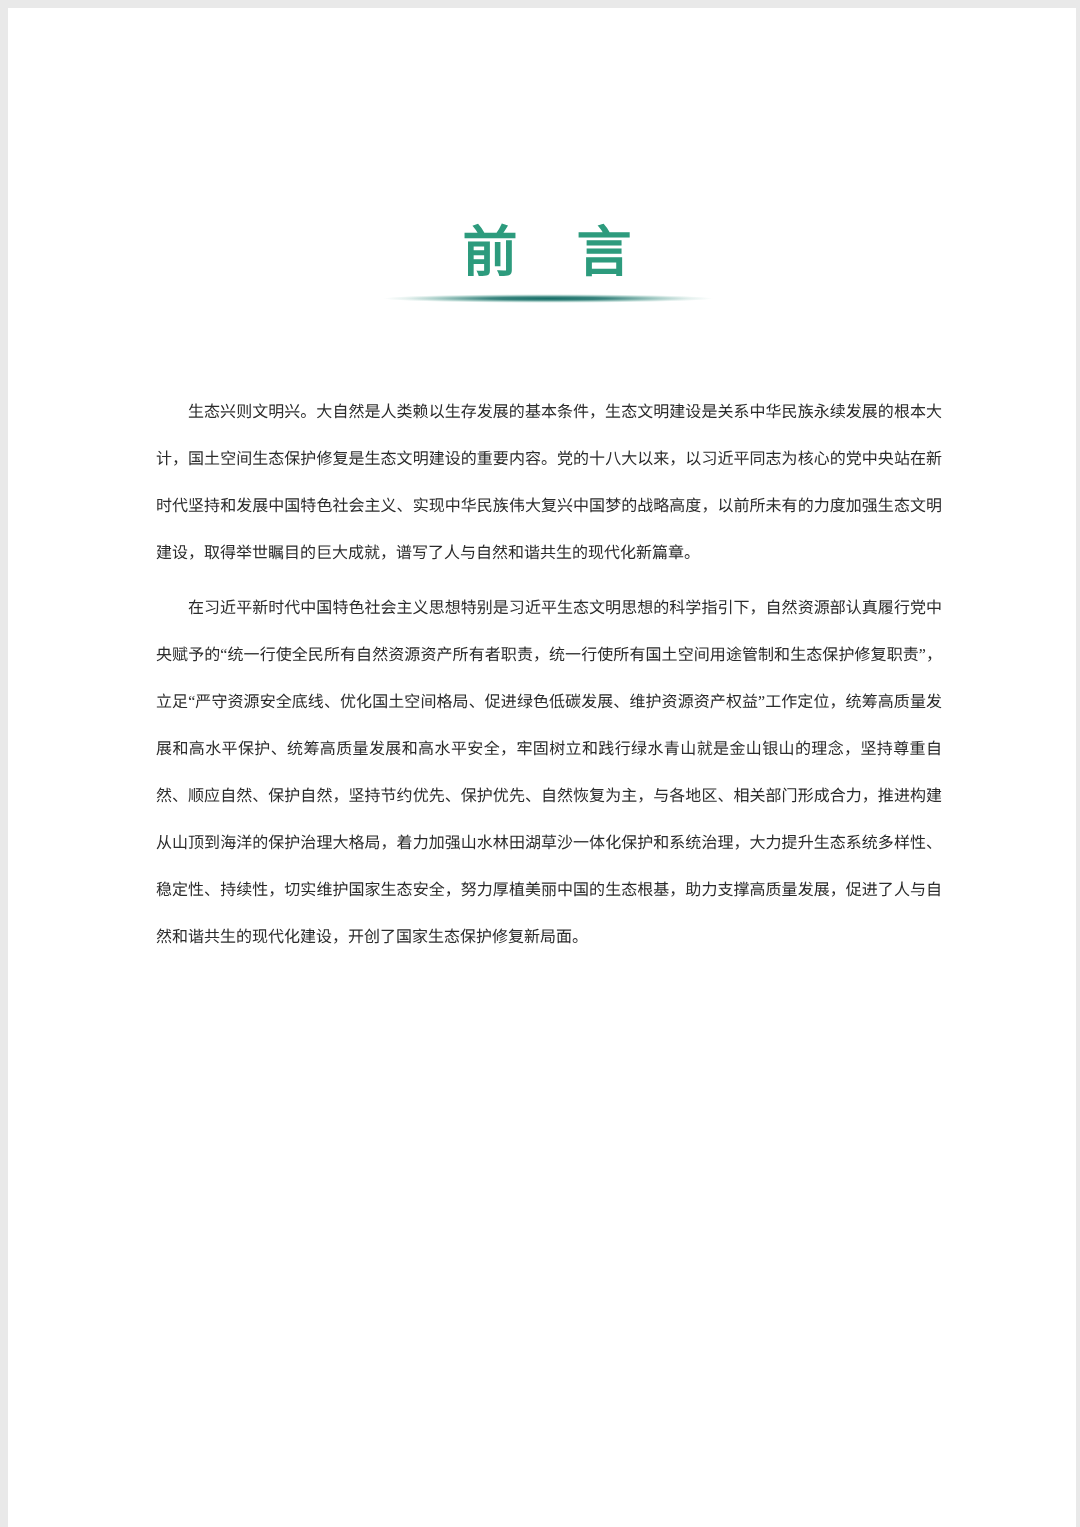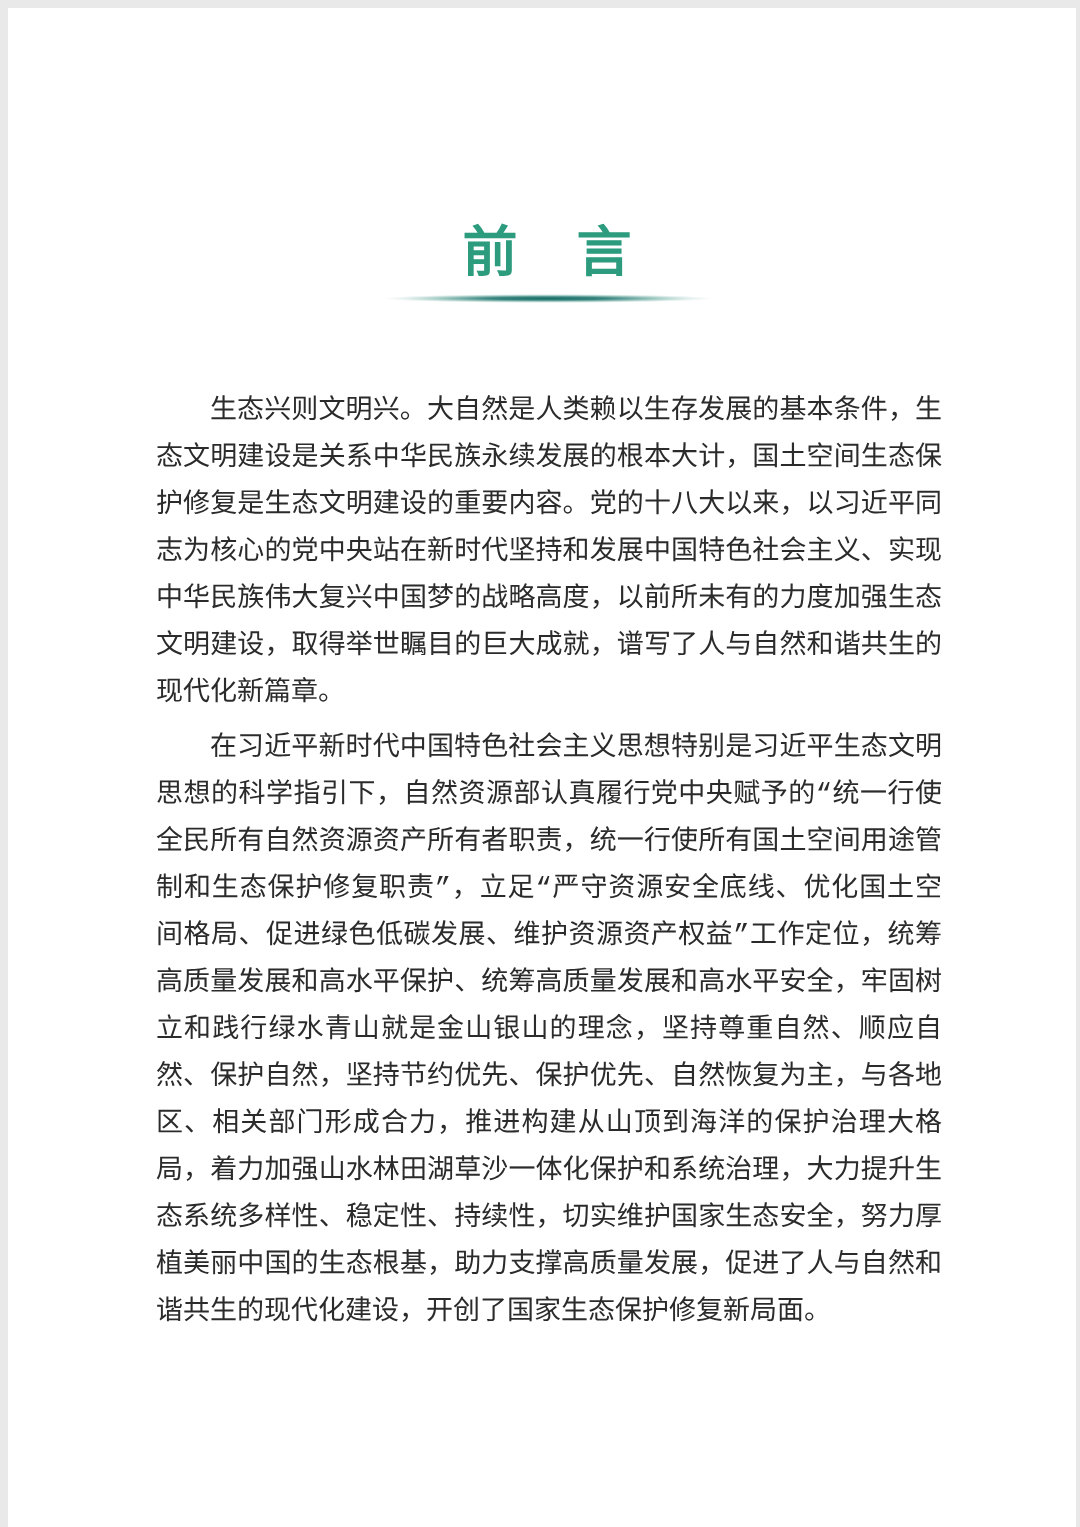--- a/index.html
+++ b/index.html
@@ -46,24 +46,23 @@
       rgba(70, 150, 138, 0.45) 68%,
       rgba(110, 175, 162, 0.18) 86%,
       rgba(110, 175, 162, 0) 100%);
   }
   .body-text {
     position: absolute;
     top: 372px;
     left: 140px;
     right: 138px;
     color: var(--text);
-    font-size: 27px;
+    font-size: 16px;
     line-height: 47px;
     text-align: justify;
-    font-family: Liberation Mono, monospace;
   }
   .para {
     text-indent: 2em;
     margin: 0;
   }
 </style>
 </head>
 <body>
 
 <div class="page">

